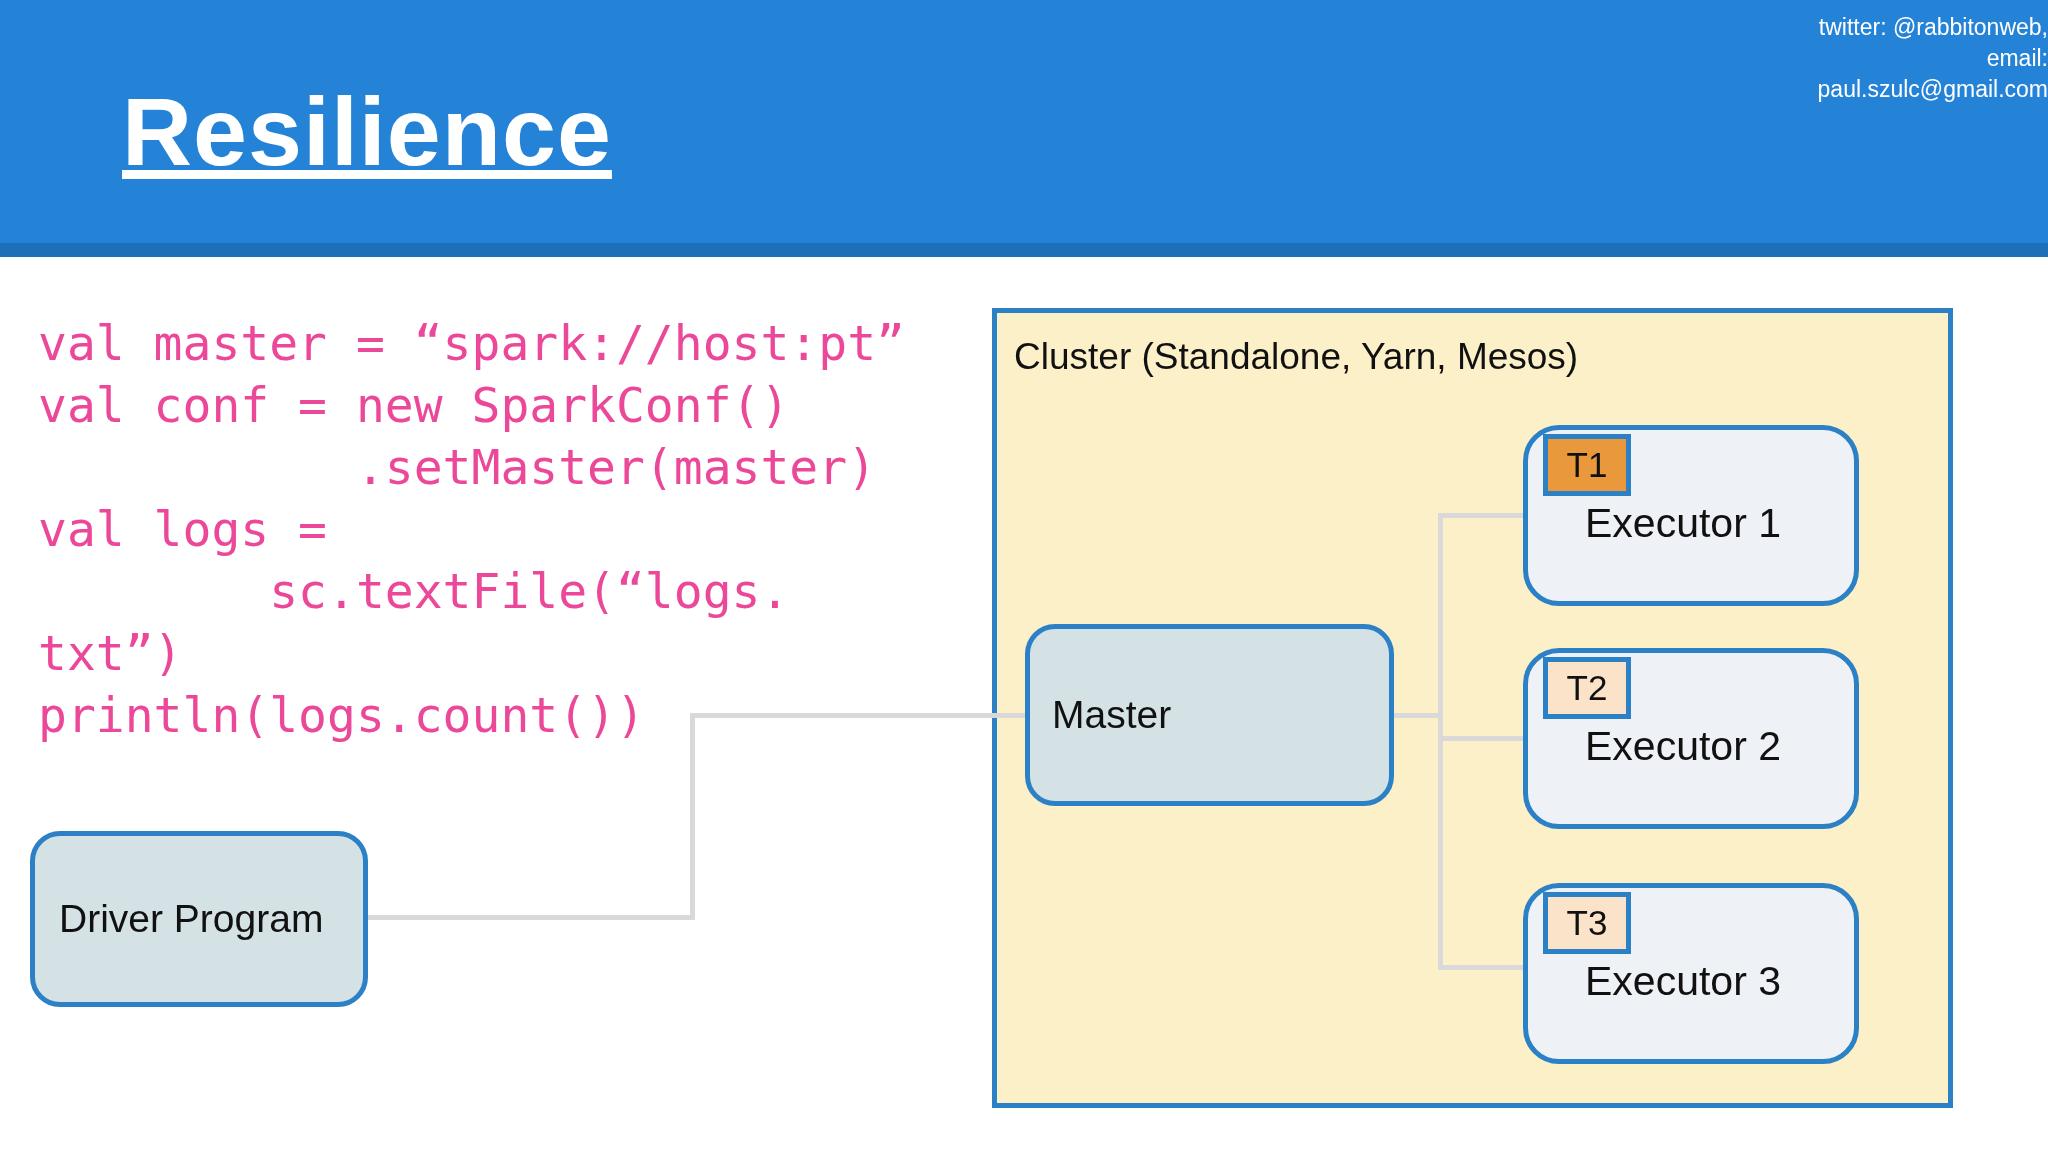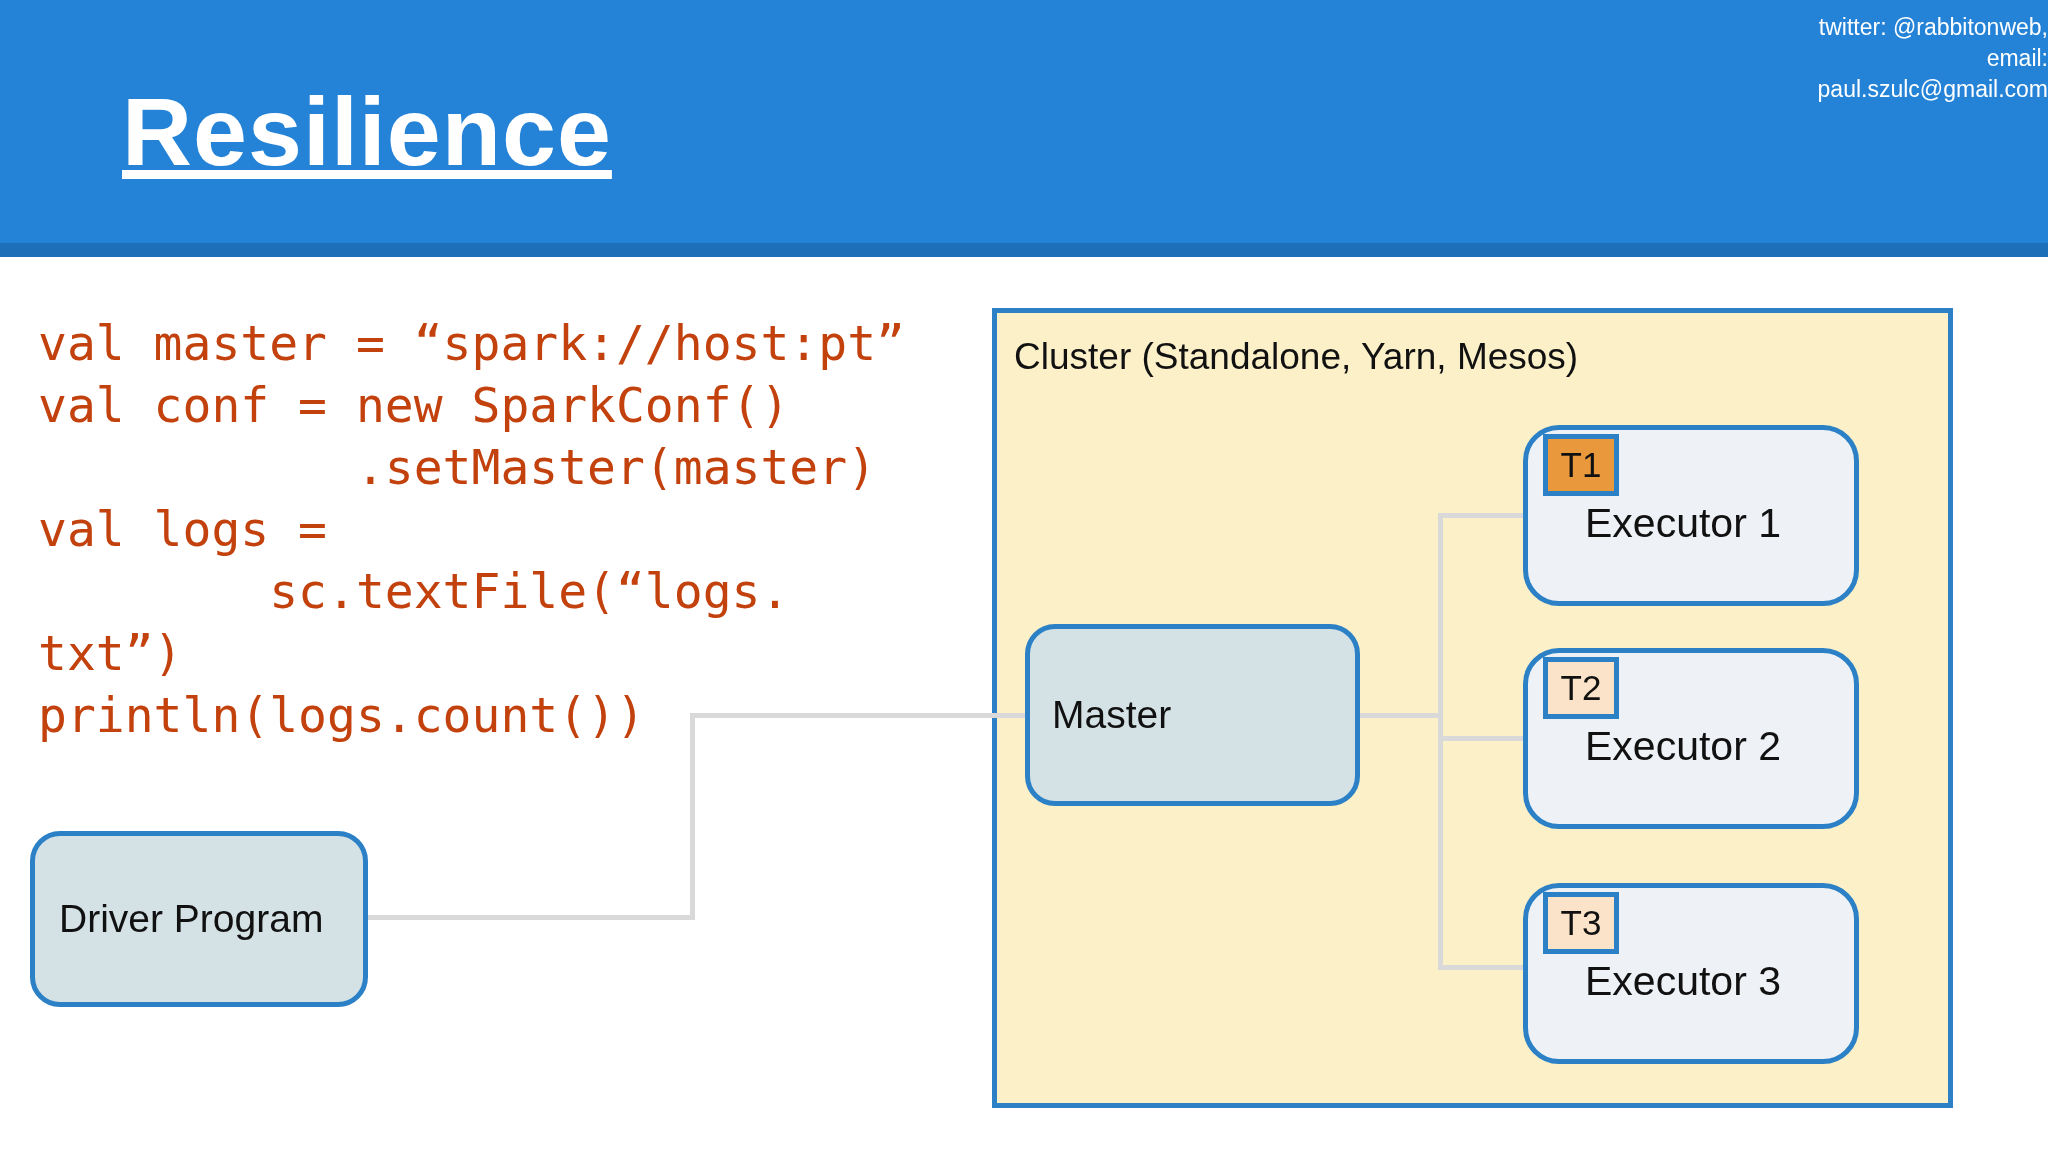--- a/index.html
+++ b/index.html
@@ -44,21 +44,21 @@
   .contact{
     position:absolute;left:1752px;top:12px;
     color:var(--c-text-white,#fff);
     font-size:23px;line-height:31px;text-align:right;margin-left:40px;
   }
 
   
   .code-block{
     position:absolute;left:38px;top:312px;z-index:4;
     font-family:"DejaVu Sans Mono","Liberation Mono",monospace;
-    font-size:48px;line-height:62px;color:#c2410c;
+    font-size:48px;line-height:62px;color:#ec4899;
   }
   .code-line{white-space:pre;height:62px;}
 
   
   .connector{position:absolute;background:var(--c-connector,#d9d9d9);z-index:2;}
 
   
   .cluster-box{
     position:absolute;left:992px;top:308px;width:961px;height:800px;
     background:var(--c-cluster-bg,#fcf0c9);
@@ -72,41 +72,41 @@
 
   
   .node{
     position:absolute;box-sizing:border-box;z-index:3;
     border:5px solid var(--c-box-border,#2b80c6);
     border-radius:30px;
     display:flex;align-items:center;
     font-size:39px;color:var(--c-text-dark,#111);
   }
   .master-box{
-    left:1025px;top:624px;width:335px;height:182px;
+    left:1025px;top:624px;width:369px;height:182px;
     background:var(--c-node-fill,#d4e2e6);
     padding-left:22px;
   }
   .driver-box{
     left:30px;top:831px;width:338px;height:176px;
     background:var(--c-node-fill,#d4e2e6);
     padding-left:24px;z-index:3;
   }
   .executor-box{
     position:absolute;box-sizing:border-box;z-index:3;
     left:1523px;width:336px;height:181px;
     background:var(--c-executor-fill,#eef1f5);
     border:5px solid var(--c-box-border,#2b80c6);
     border-radius:36px;
   }
   .executor-box.e1{top:425px;}
   .executor-box.e2{top:648px;}
   .executor-box.e3{top:883px;}
   .task-badge{
-    position:absolute;left:15px;top:4px;width:76px;height:62px;
+    position:absolute;left:15px;top:4px;width:88px;height:62px;
     box-sizing:border-box;
     border:5px solid var(--c-box-border,#2b80c6);
     display:flex;align-items:center;justify-content:center;
     font-size:35px;color:var(--c-text-dark,#111);
   }
   .task-badge.active{background:var(--c-task-active,#e9993c);}
   .task-badge.idle{background:var(--c-task-idle,#fae3c8);}
   .executor-label{
     position:absolute;left:25px;top:70px;
     font-size:41px;color:var(--c-text-dark,#111);white-space:nowrap;margin-left:32px;

